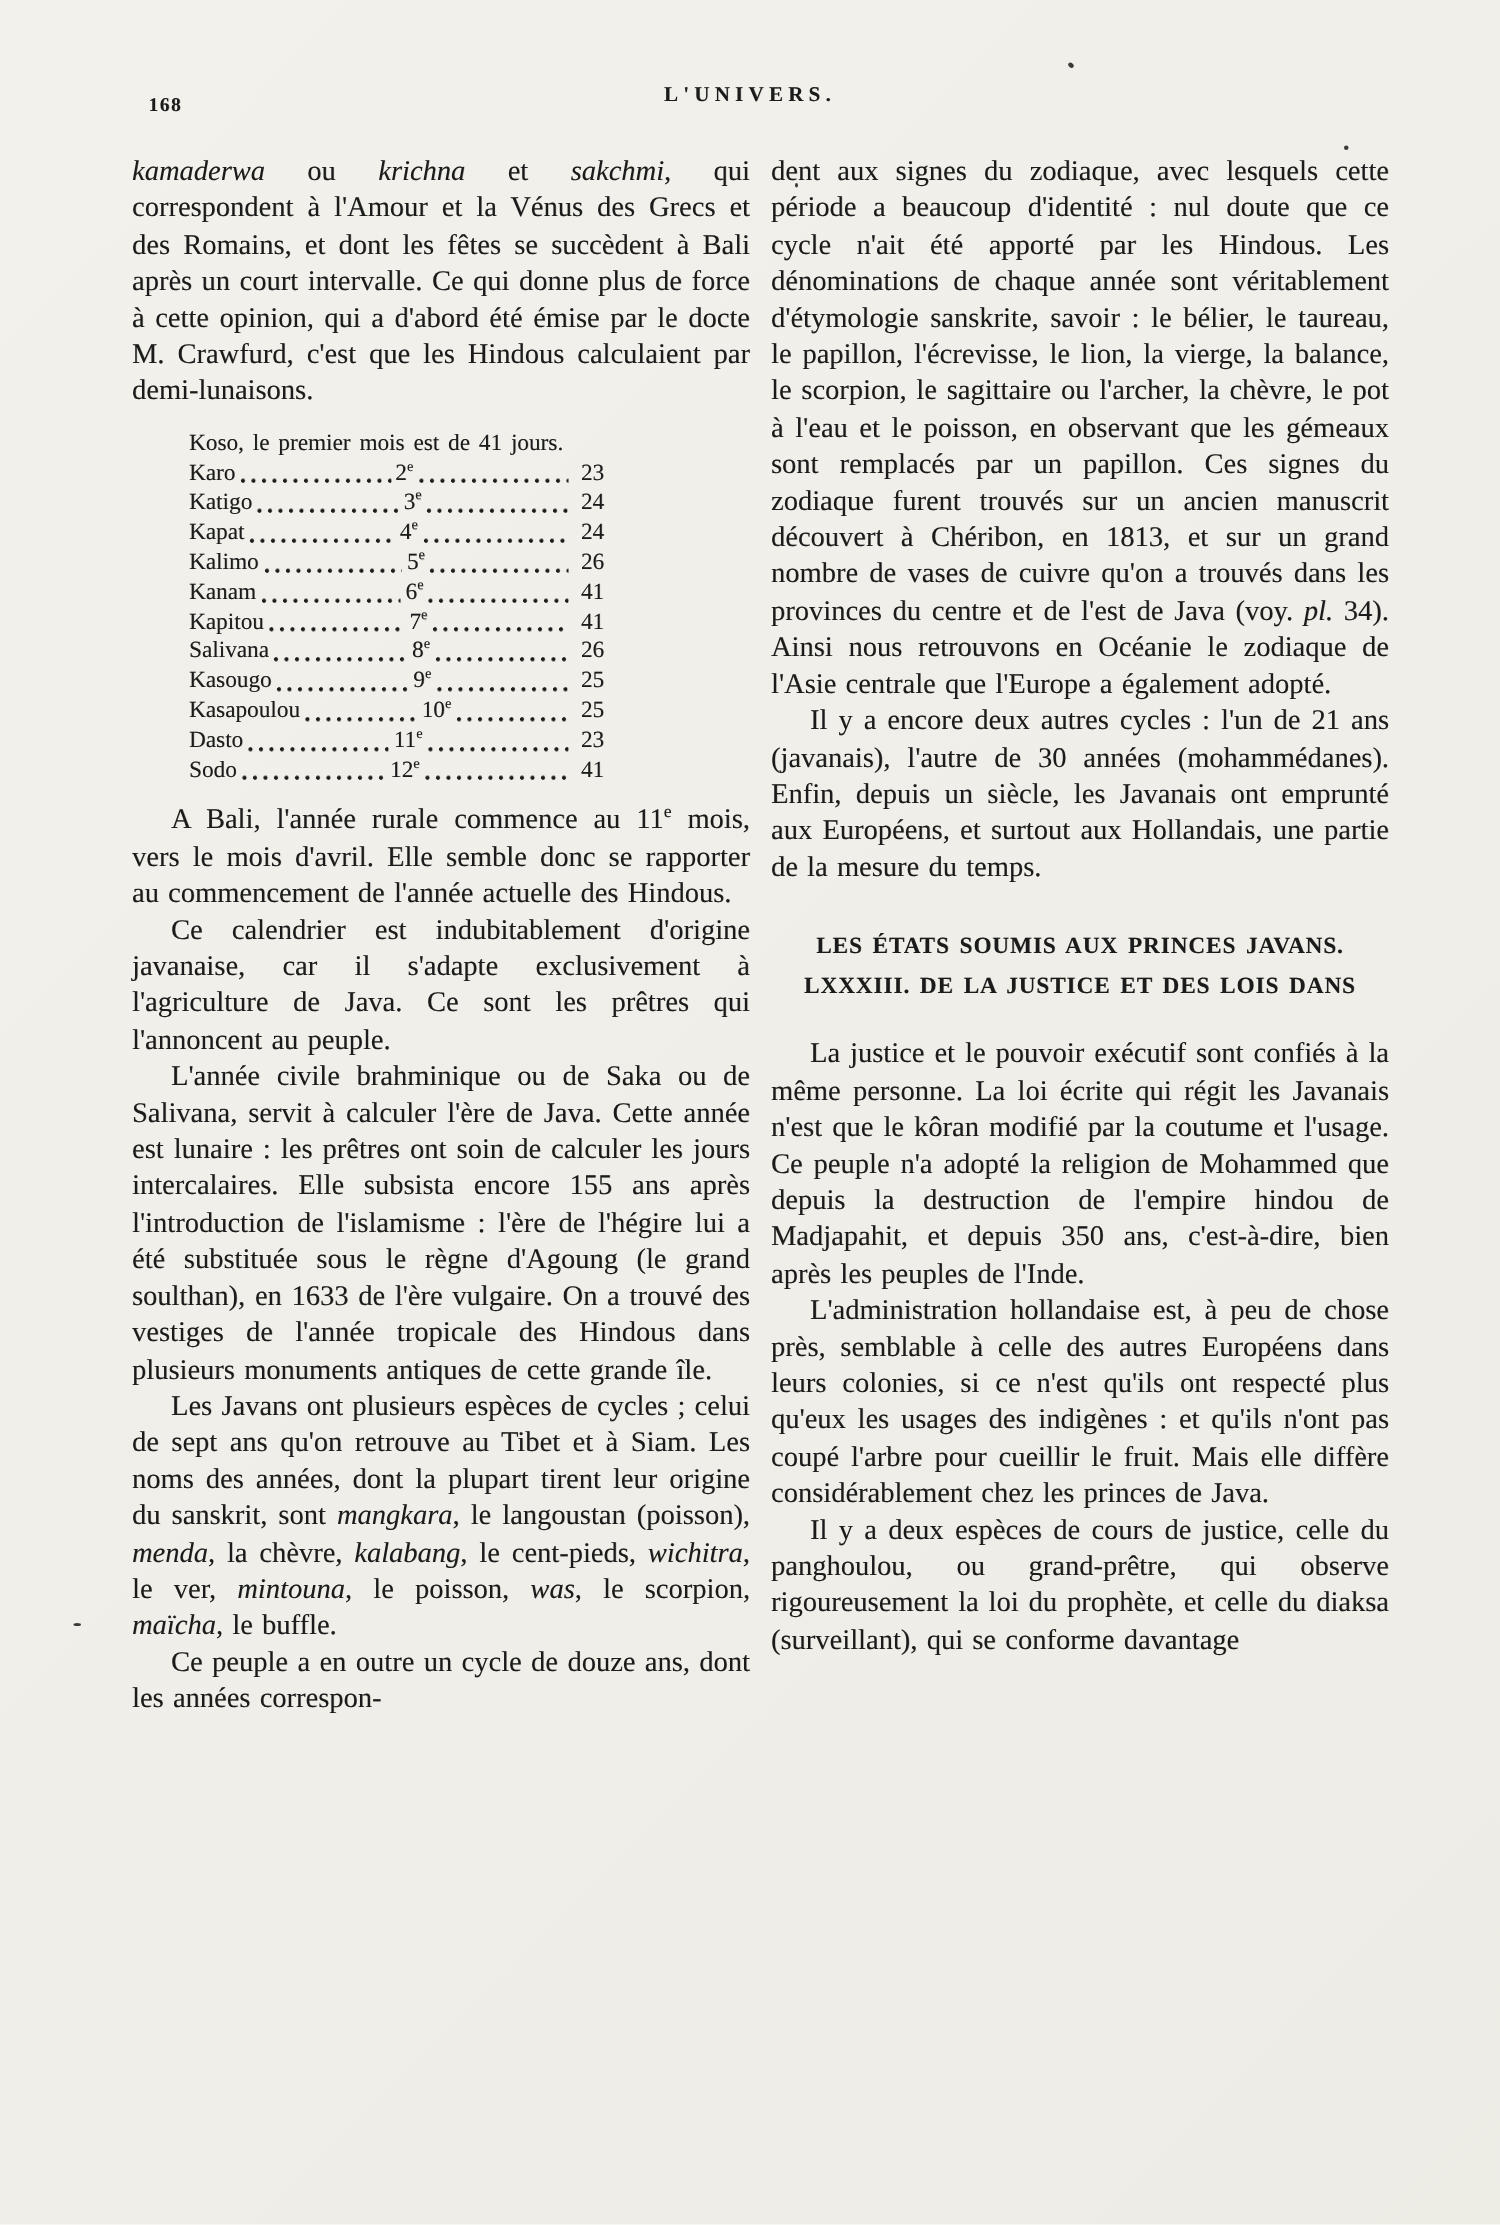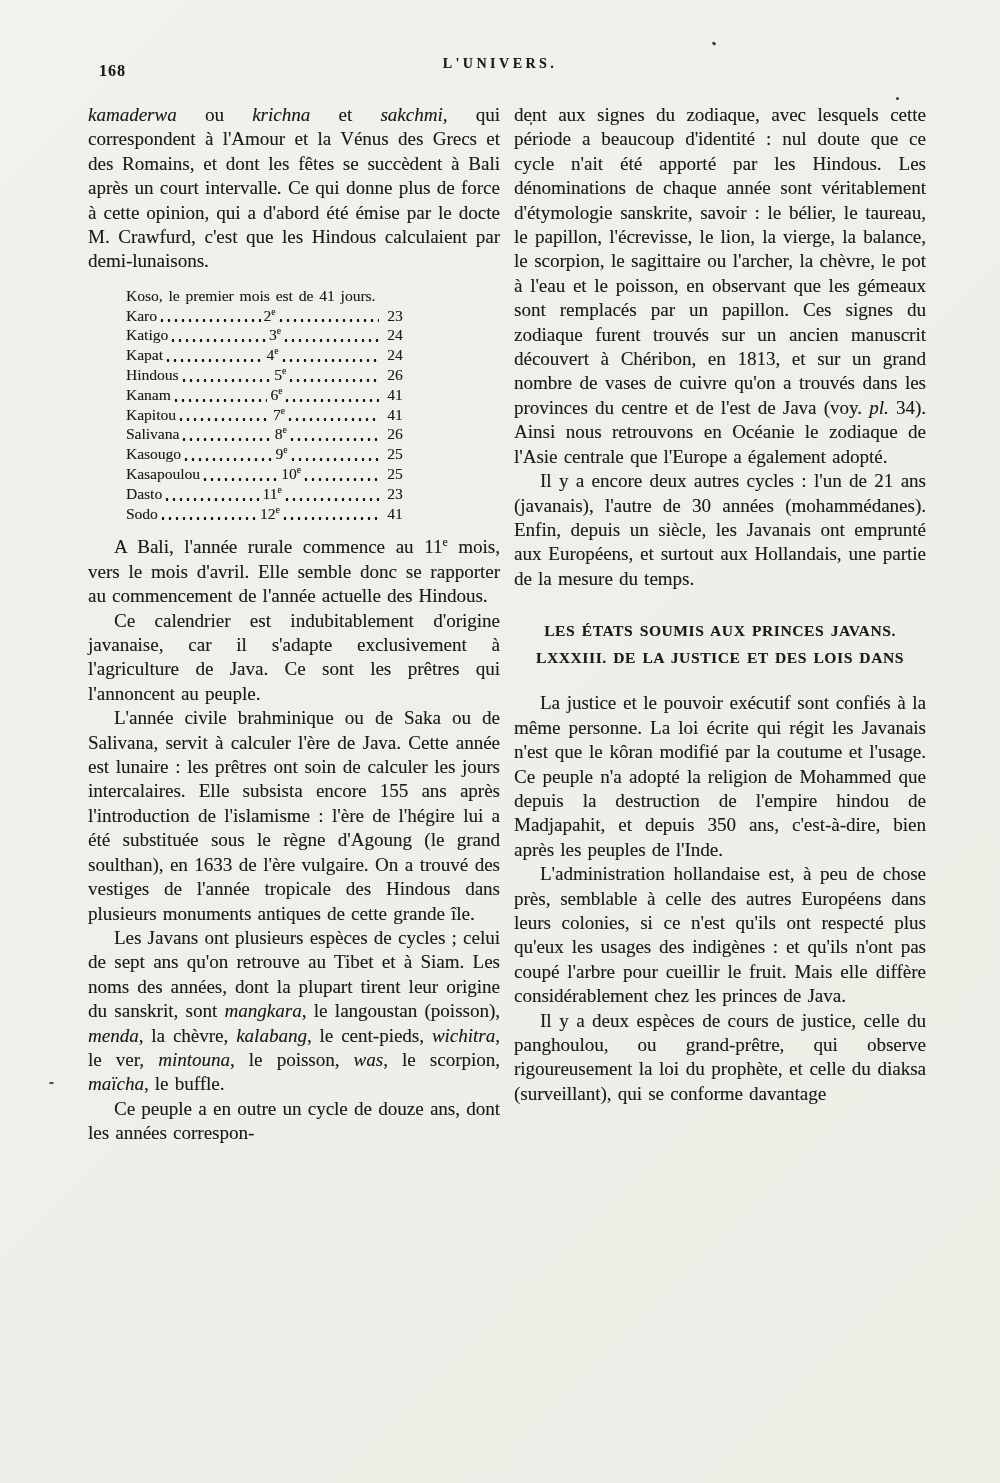--- a/index.html
+++ b/index.html
@@ -8,21 +8,21 @@
     background:linear-gradient(135deg,#f2f1eb 0%,#efeee8 55%,#edece5 100%);
     font-family:"Liberation Serif","DejaVu Serif",serif;
     color:#1b1b1b;
     -webkit-font-smoothing:antialiased;
   }
   .page{position:relative;width:1000px;height:1483px;}
   .ink{text-shadow:0.25px 0.25px 0 rgba(25,25,25,0.38);}
 
   
   .header{position:absolute;top:56px;left:0;width:100%;height:36px;}
-  .pagenum{position:absolute;left:99px;top:6px;font-size:16px;font-weight:bold;letter-spacing:1px;}
+  .pagenum{position:absolute;left:99px;top:6px;font-size:13px;font-weight:bold;letter-spacing:1px;}
   .runtitle{position:absolute;left:0;top:0;width:100%;text-align:center;
     font-size:14px;letter-spacing:3.5px;font-weight:bold;}
 
   
   .columns{position:absolute;top:103px;left:88px;width:838px;display:flex;gap:14px;}
   .col{width:412px;font-size:19px;line-height:24.4px;text-align:justify;word-spacing:1.4px;}
   .col p{margin:0;}
   .col p.indent{text-indent:26px;}
   .ital{font-style:italic;}
   sup{font-size:0.62em;line-height:0;}
@@ -91,21 +91,21 @@
 
   <div class="mt-row">
     <span class="mname">Kapat</span>
     <span class="leader"></span>
     <span class="mord"><span class="mnum">4</span><sup class="msuf">e</sup></span>
     <span class="leader"></span>
     <span class="mdays">24</span>
   </div>
 
   <div class="mt-row">
-    <span class="mname">Hindous</span>
+    <span class="mname">Kalimo</span>
     <span class="leader"></span>
     <span class="mord"><span class="mnum">5</span><sup class="msuf">e</sup></span>
     <span class="leader"></span>
     <span class="mdays">26</span>
   </div>
 
   <div class="mt-row">
     <span class="mname">Kanam</span>
     <span class="leader"></span>
     <span class="mord"><span class="mnum">6</span><sup class="msuf">e</sup></span>

